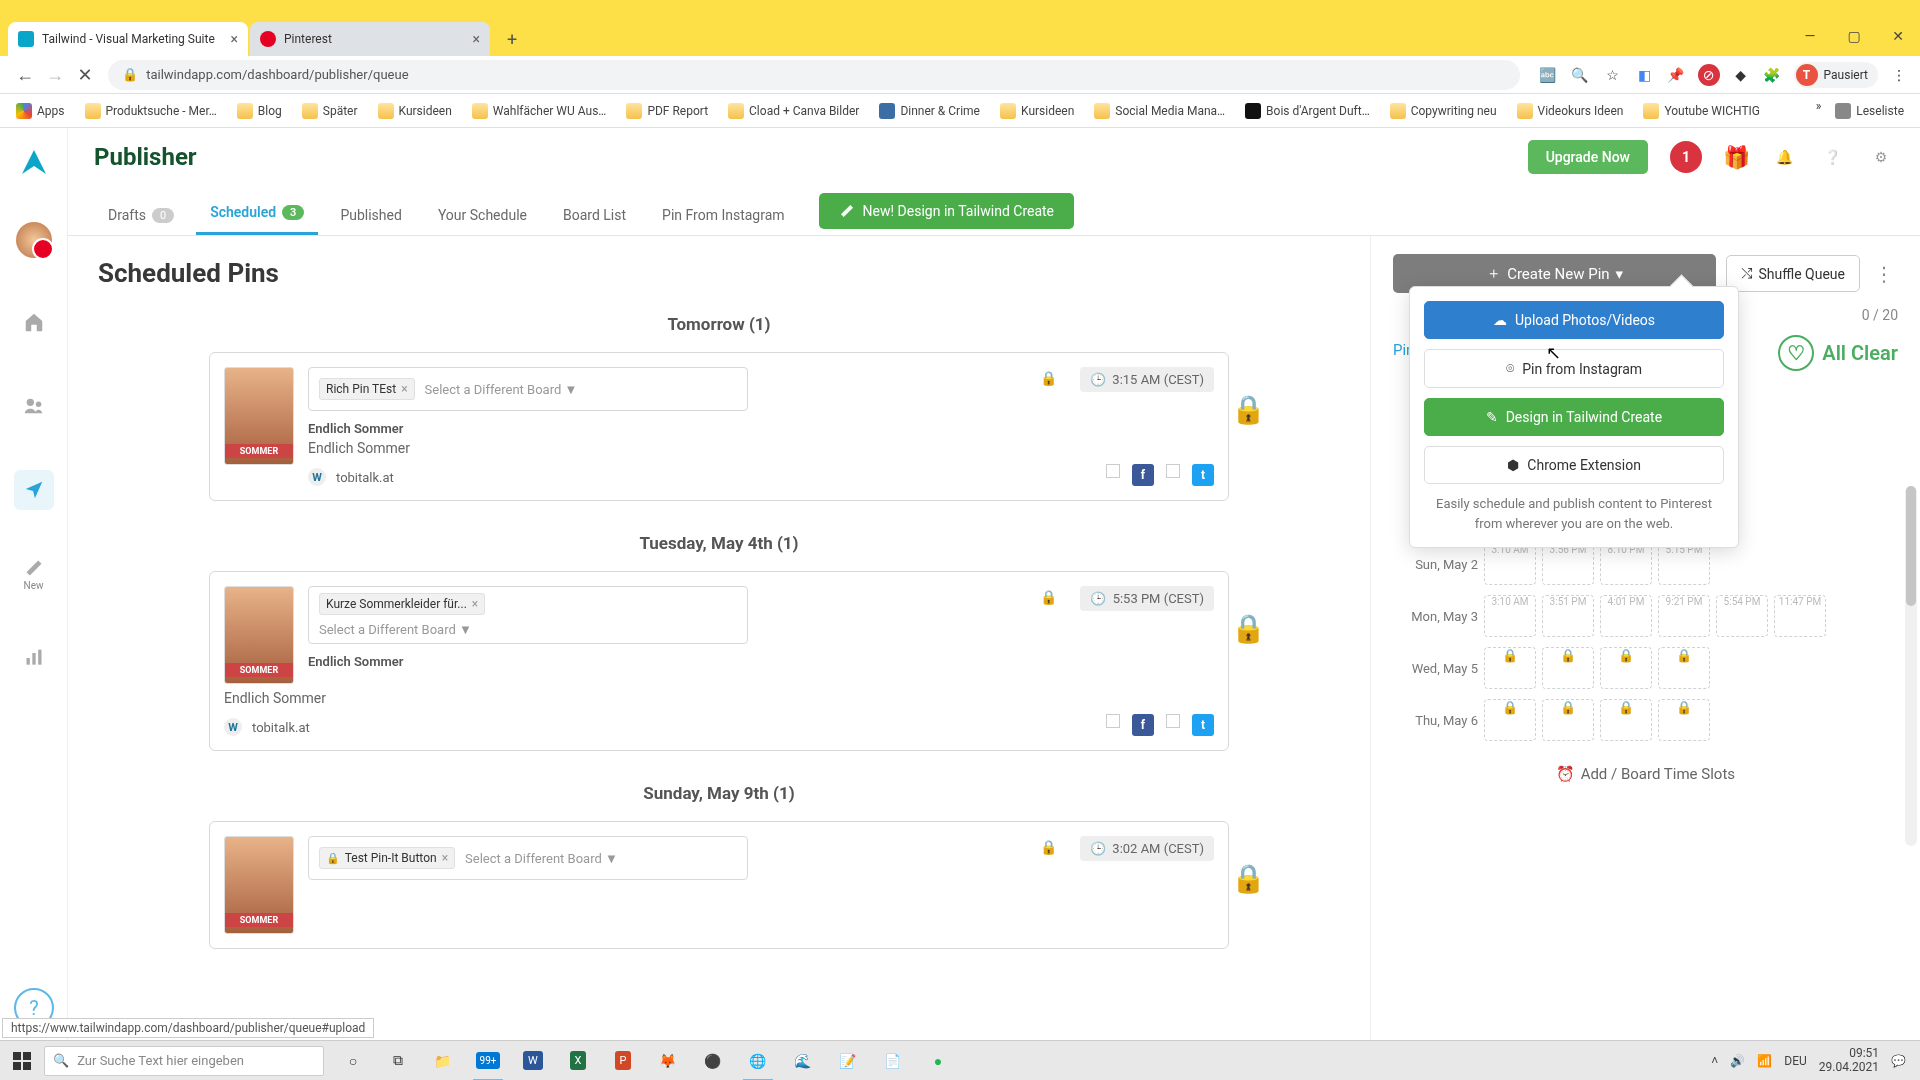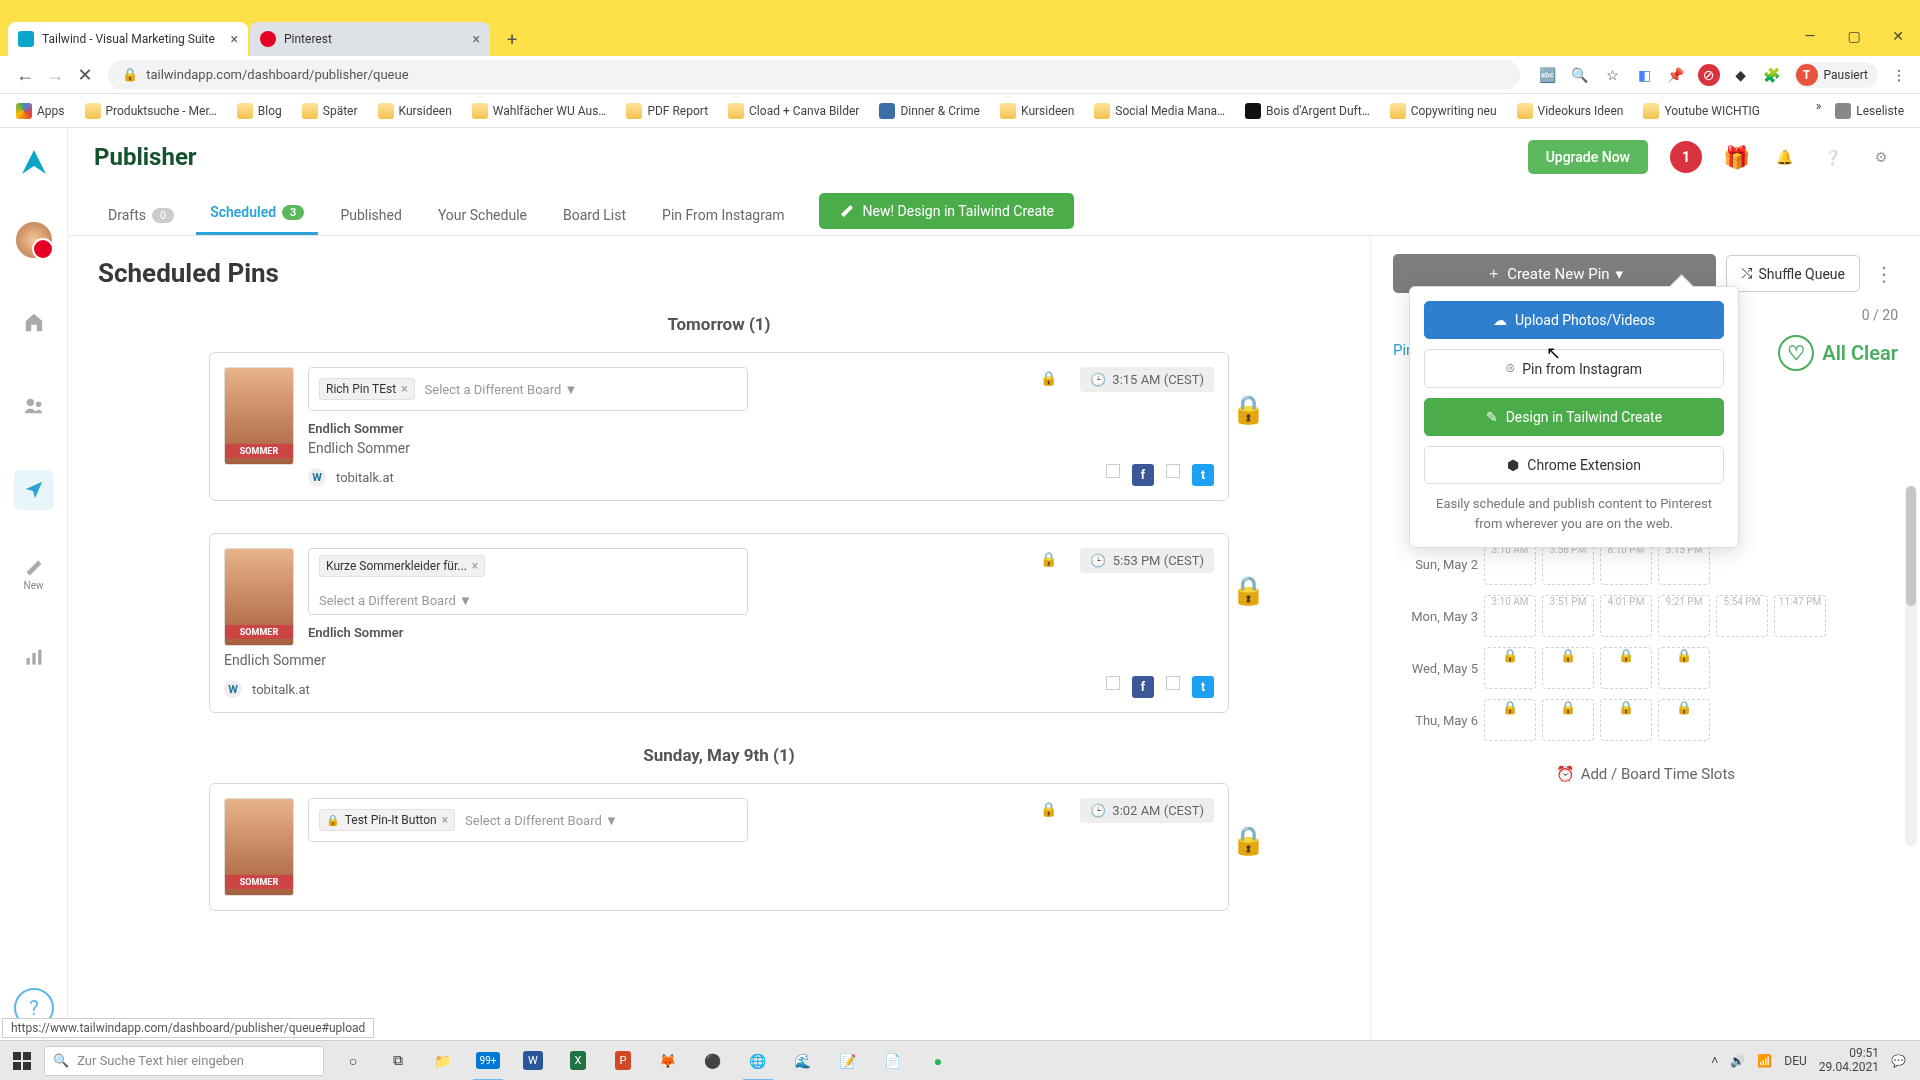--- a/index.html
+++ b/index.html
@@ -356,28 +356,29 @@
             </div>
           </div>
           <div class="share-area">
             <span class="cb"></span>
               <span class="sb" style="background:#3b5998">f</span>
             <span class="cb"></span>
               <span class="sb" style="background:#1da1f2">t</span>
           </div>
         </div>
 
+        <div class="day-head">Tuesday, May 4th (1)</div>
         <div class="pin-card">
           <span class="big-lock">🔒</span>
           <span class="lock-mini">🔒</span>
           <div class="time-chip">🕒 <span>5:53 PM (CEST)</span></div>
           <div class="pin-row1">
             <div class="thumb"></div>
             <div style="flex:1">
-              <div class="board-select" style="flex-direction:column;align-items:flex-start;gap:16px;height:auto">
+              <div class="board-select" style="flex-direction:column;align-items:flex-start;gap:7px;height:auto">
                 <span class="board-chip">
                     <span>Kurze Sommerkleider für...</span>
                     <span class="x">×</span>
                   </span>
                 <span class="sel-diff">Select a Different Board ▼</span>
               </div>
               <div class="pin-title">Endlich Sommer</div>
             </div>
           </div>
           <div class="pin-desc" style="margin-top:6px">Endlich Sommer</div>

